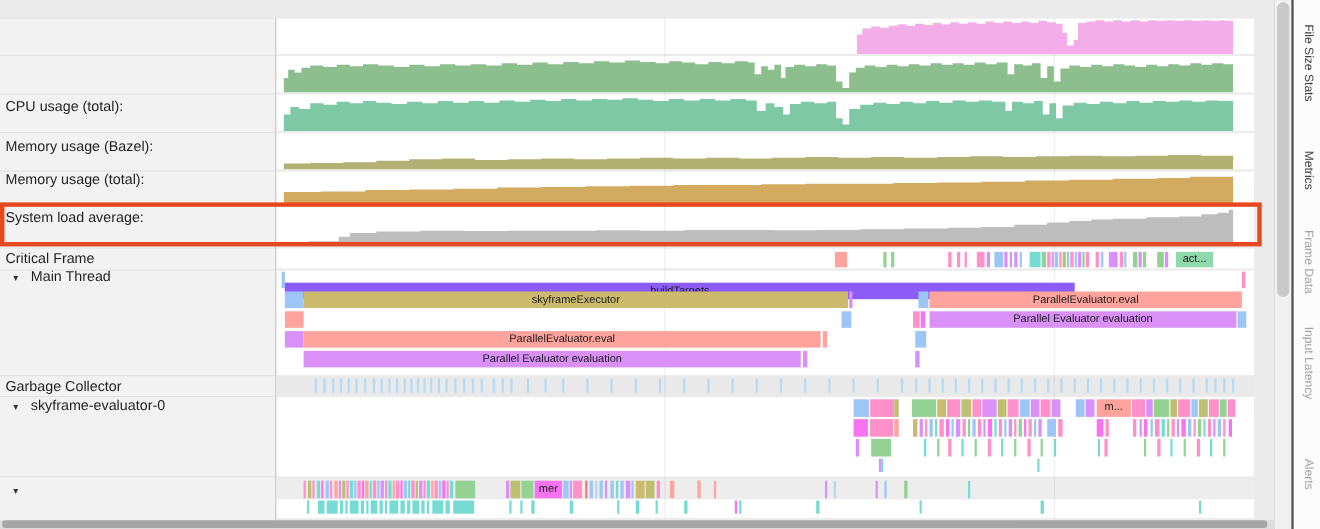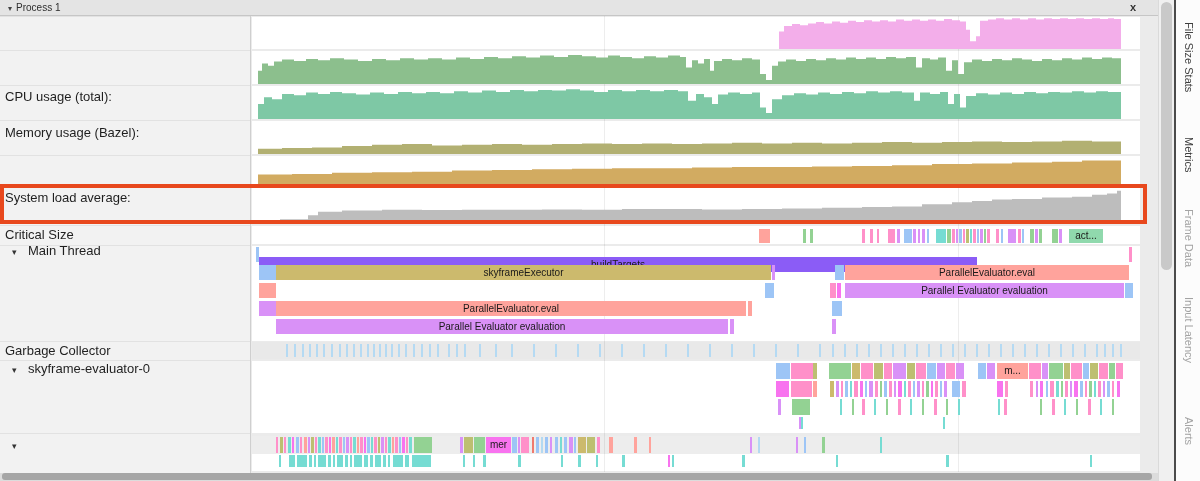--- a/index.html
+++ b/index.html
@@ -36,47 +36,46 @@
   .sidebar{position:absolute;left:1174px;top:0;width:26px;height:481px;background:#fcfcfc;
            border-left:2px solid #4b4b4b;box-sizing:border-box;}
   .vtab{position:absolute;left:19px;transform:rotate(90deg);transform-origin:0 0;
         white-space:nowrap;font-size:11px;cursor:pointer;}
 </style>
 </head>
 <body>
 
 <div class="stage">
   <div class="timeline">
-    <div class="header">
-      <span class="arrow">▾</span><span>Process 1</span>
-      <span class="close">x</span>
-    </div>
     <div class="labels" id="labels">
         <div class="sep" style="top: 0px;"></div>
         <div class="sep" style="top: 34px;"></div>
         <div class="sep" style="top: 69px;"></div>
         <div class="sep" style="top: 104px;"></div>
         <div class="sep" style="top: 139px;"></div>
         <div class="sep" style="top: 171px;"></div>
         <div class="sep" style="top: 209px;"></div>
         <div class="sep" style="top: 229px;"></div>
         <div class="sep" style="top: 325px;"></div>
         <div class="sep" style="top: 344px;"></div>
         <div class="sep" style="top: 417px;"></div>
         <div class="lblrow" style="top: 74px;">
           <span class="txt">CPU usage (total):</span>
         </div>
         <div class="lblrow" style="top: 110px;">
           <span class="txt">Memory usage (Bazel):</span>
         </div>
+        <div class="lblrow" style="top: 140px;">
+          <span class="txt">Memory usage (total):</span>
+        </div>
         <div class="lblrow" style="top: 175px;">
           <span class="txt">System load average:</span>
         </div>
         <div class="lblrow" style="top: 212px;">
-          <span class="txt">Critical Size</span>
+          <span class="txt">Critical Frame</span>
         </div>
         <div class="lblrow indent" style="top: 228px;">
           <span class="tarrow">▾</span>
           <span class="txt">Main Thread</span>
         </div>
         <div class="lblrow" style="top: 328px;">
           <span class="txt">Garbage Collector</span>
         </div>
         <div class="lblrow indent" style="top: 346px;">
           <span class="tarrow">▾</span>

